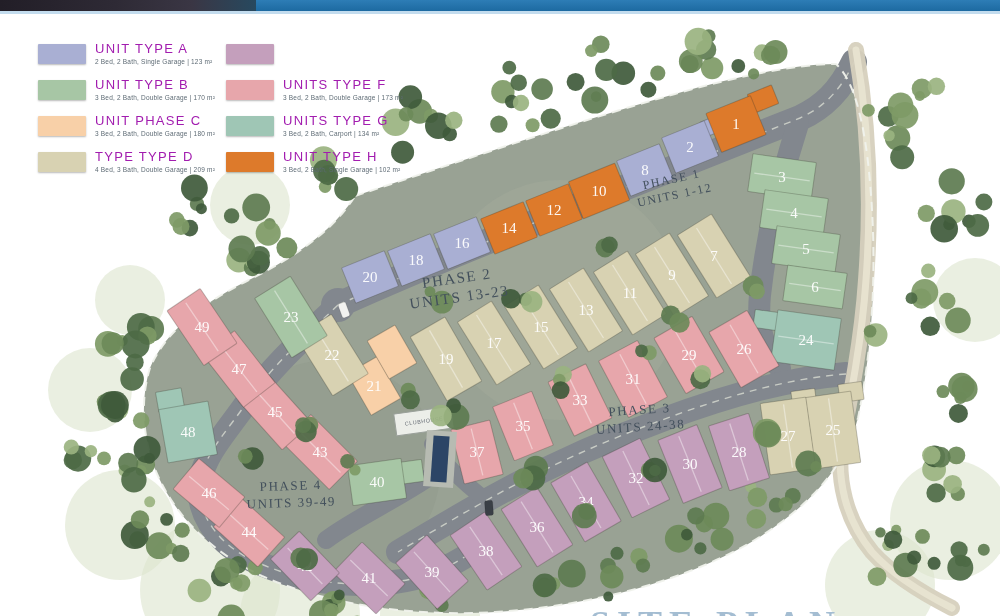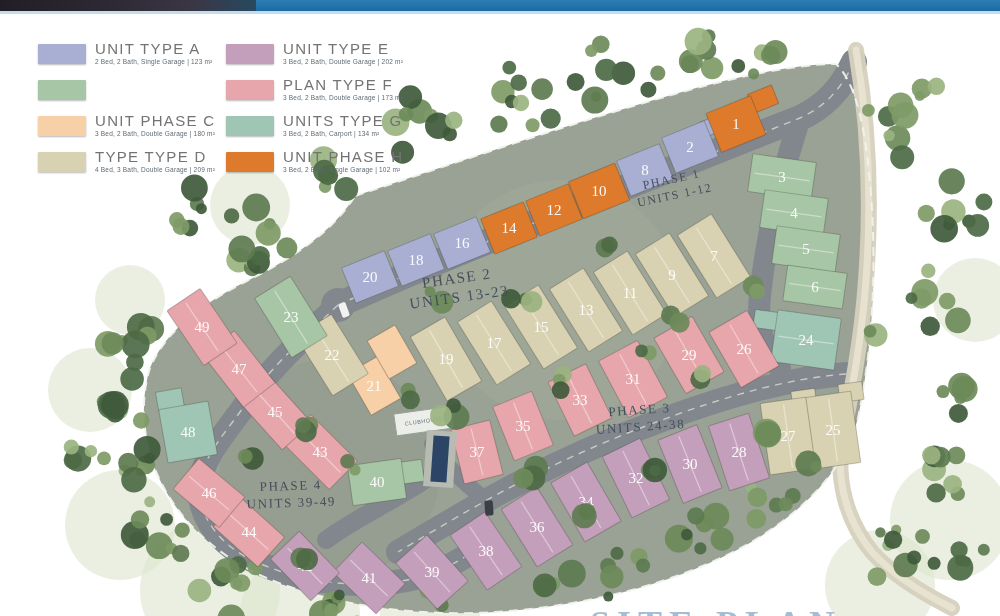--- a/index.html
+++ b/index.html
@@ -11,21 +11,21 @@
   .topbar-right{flex:1;height:11px;background:linear-gradient(180deg,#2d7db6 0%,#1d6aa1 100%);}
   .topbar-underline{position:absolute;top:11px;left:0;width:1000px;height:3px;background:#c3dcee;}
   
   #map{position:absolute;top:0;left:0;}
   
   #legend{position:absolute;top:42px;left:38px;width:380px;display:grid;
           grid-template-columns:182px 182px;column-gap:6px;row-gap:12px;}
   .lg-item{display:flex;gap:9px;}
   .lg-swatch{width:48px;height:20px;margin-top:2px;border-radius:1px;
              box-shadow:0 1px 2px rgba(0,0,0,.28);flex:0 0 auto;}
-  .lg-title{font-size:15px;line-height:14px;color:#737373;letter-spacing:1.3px;font-weight:500;}
+  .lg-title{font-size:13px;line-height:14px;color:#a21caf;letter-spacing:1.3px;font-weight:500;}
   .lg-desc{font-size:6.5px;line-height:8px;color:#5d6a74;letter-spacing:.2px;margin-top:2px;}
   
   #footer-title{position:absolute;top:603px;left:590px;font-family:"Liberation Serif",serif;
                 font-size:36px;font-weight:600;letter-spacing:7px;color:#a4bdd2;white-space:nowrap;}
   .unit-num{font-family:"Liberation Serif",serif;fill:#ffffff;opacity:.95;}
   .phase-lbl{font-family:"Liberation Serif",serif;fill:#43505c;letter-spacing:1.6px;}
 </style>
 </head>
 <body>
 
@@ -691,32 +691,32 @@
   <div id="legend">
       <div class="lg-item">
         <div class="lg-swatch" style="background: rgb(169, 175, 211);"></div>
         <div>
           <div class="lg-title">UNIT TYPE A</div>
           <div class="lg-desc">2 Bed, 2 Bath, Single Garage | 123 m²</div>
         </div>
       </div>
       <div class="lg-item">
         <div class="lg-swatch" style="background: rgb(196, 159, 188);"></div>
-        <div>
-          <div class="lg-title">UNIT TYPE E</div>
-          <div class="lg-desc">3 Bed, 2 Bath, Double Garage | 202 m²</div>
-        </div>
       </div>
       <div class="lg-item">
         <div class="lg-swatch" style="background: rgb(167, 198, 165);"></div>
+        <div>
+          <div class="lg-title">UNIT TYPE B</div>
+          <div class="lg-desc">3 Bed, 2 Bath, Double Garage | 170 m²</div>
+        </div>
       </div>
       <div class="lg-item">
         <div class="lg-swatch" style="background: rgb(231, 166, 171);"></div>
         <div>
-          <div class="lg-title">PLAN TYPE F</div>
+          <div class="lg-title">UNITS TYPE F</div>
           <div class="lg-desc">3 Bed, 2 Bath, Double Garage | 173 m²</div>
         </div>
       </div>
       <div class="lg-item">
         <div class="lg-swatch" style="background: rgb(248, 208, 168);"></div>
         <div>
           <div class="lg-title">UNIT PHASE C</div>
           <div class="lg-desc">3 Bed, 2 Bath, Double Garage | 180 m²</div>
         </div>
       </div>
@@ -730,20 +730,20 @@
       <div class="lg-item">
         <div class="lg-swatch" style="background: rgb(216, 210, 178);"></div>
         <div>
           <div class="lg-title">TYPE TYPE D</div>
           <div class="lg-desc">4 Bed, 3 Bath, Double Garage | 209 m²</div>
         </div>
       </div>
       <div class="lg-item">
         <div class="lg-swatch" style="background: rgb(221, 122, 43);"></div>
         <div>
-          <div class="lg-title">UNIT PHASE H</div>
+          <div class="lg-title">UNIT TYPE H</div>
           <div class="lg-desc">3 Bed, 2 Bath, Single Garage | 102 m²</div>
         </div>
       </div>
     </div>
 
   <div id="footer-title">SITE PLAN</div>
 </div>
 
 </body></html>

